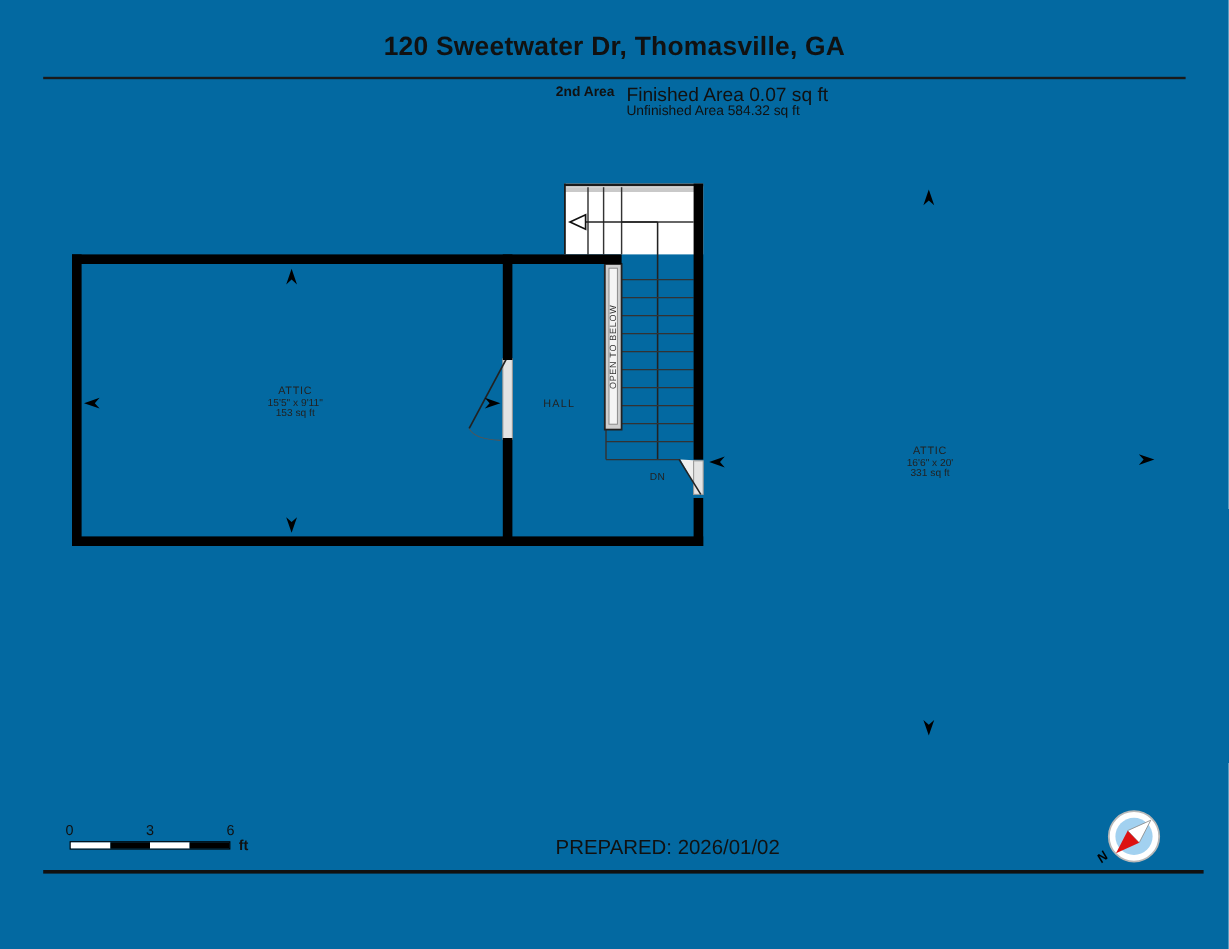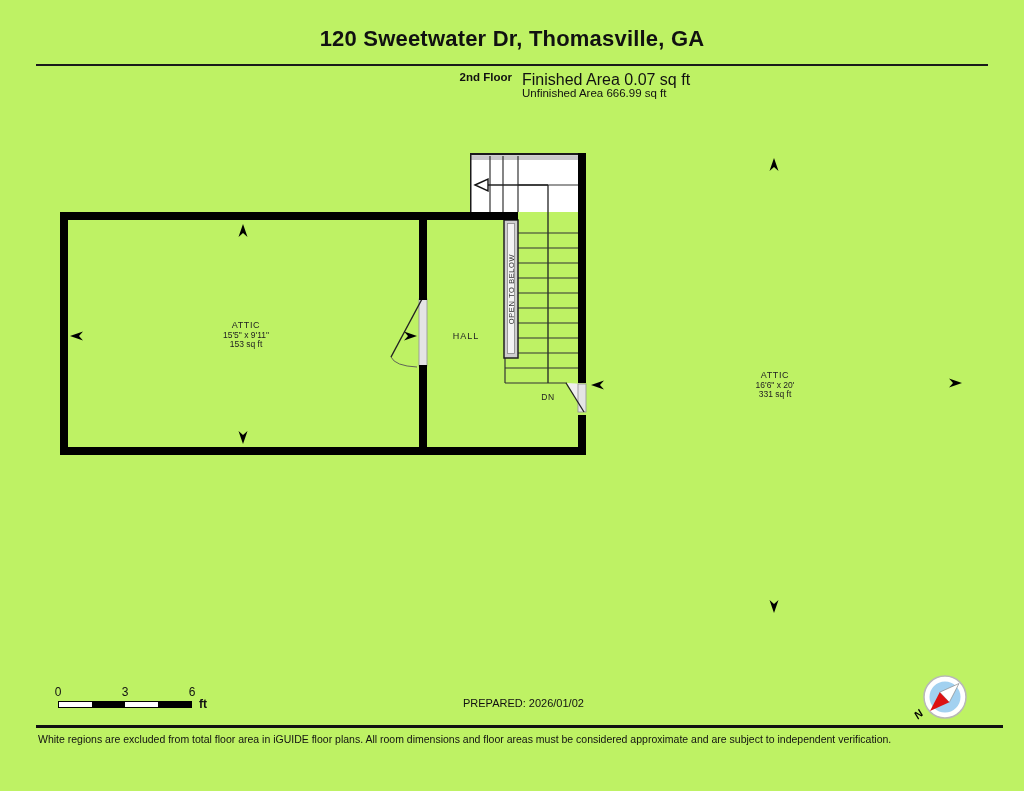--- a/index.html
+++ b/index.html
@@ -1,44 +1,44 @@
 <!DOCTYPE html>
 <html><head>
 <meta charset="utf-8">
 <style>
   html,body{margin:0;padding:0;background:#fff;}
-  .page{position:relative;width:1024px;height:791px;background:#bef264;overflow:hidden;
+  .page{position:relative;width:1024px;height:791px;background:#0369a1;overflow:hidden;
         font-family:"Liberation Sans",sans-serif;color:#111;}
   .abs{position:absolute;}
   .title{left:0;top:26px;width:1024px;text-align:center;font-size:22px;font-weight:bold;letter-spacing:.2px;}
   .hrule{left:36px;top:64px;width:952px;height:2px;background:#1a1a1a;}
   .floorlbl{left:400px;top:71px;width:112px;text-align:right;font-size:11.5px;font-weight:bold;}
   .areafin{left:522px;top:71px;font-size:16px;}
   .areaunf{left:522px;top:87px;font-size:11.5px;}
   .plan-svg{left:0;top:0;width:1024px;height:791px;}
   .scale-num{top:685px;font-size:12px;transform:translateX(-50%);}
   .scale-bar{left:58px;top:701px;width:134px;height:7px;border:1px solid #000;box-sizing:border-box;display:flex;}
   .scale-bar div{height:100%;}
   .seg{width:33px;flex:1;}
   .scale-ft{left:199px;top:697px;font-size:12px;font-weight:bold;}
-  .prepared{left:463px;top:697px;font-size:11px;}
+  .prepared{left:463px;top:697px;font-size:17px;}
   .frule{left:36px;top:725px;width:967px;height:2.5px;background:#111;}
   .disclaimer{left:38px;top:733px;width:960px;font-size:10.5px;color:#111;}
   text{font-family:"Liberation Sans",sans-serif;}
 </style>
 </head>
 <body>
 
 <div class="page">
 
   <div class="abs title">120 Sweetwater Dr, Thomasville, GA</div>
   <div class="abs hrule"></div>
-  <div class="abs floorlbl">2nd Floor</div>
+  <div class="abs floorlbl">2nd Area</div>
   <div class="abs areafin">Finished Area 0.07 sq ft</div>
-  <div class="abs areaunf">Unfinished Area 666.99 sq ft</div>
+  <div class="abs areaunf">Unfinished Area 584.32 sq ft</div>
 
   <svg class="abs plan-svg" viewBox="0 0 1024 791">
 
     <g>
       <rect x="470" y="153" width="116" height="59" fill="#ffffff" stroke="none"></rect>
       <rect x="470" y="153" width="116" height="2.2" fill="#1a1a1a"></rect>
       <rect x="471" y="156" width="108" height="4" fill="#c9c9c9"></rect>
       <rect x="470" y="153" width="1.5" height="59" fill="#1a1a1a"></rect>
       <line x1="490" y1="156" x2="490" y2="212" stroke="#333" stroke-width="1.2"></line>
       <line x1="503" y1="156" x2="503" y2="212" stroke="#333" stroke-width="1.2"></line>
@@ -139,15 +139,14 @@
     <div class="seg" style="background:#fff;"></div>
     <div class="seg" style="background:#000;"></div>
     <div class="seg" style="background:#fff;"></div>
     <div class="seg" style="background:#000;"></div>
   </div>
   <div class="abs scale-ft">ft</div>
 
   <div class="abs prepared">PREPARED: 2026/01/02</div>
 
   <div class="abs frule"></div>
-  <div class="abs disclaimer">White regions are excluded from total floor area in iGUIDE floor plans. All room dimensions and floor areas must be considered approximate and are subject to independent verification.</div>
 
 </div>
 
 </body></html>

